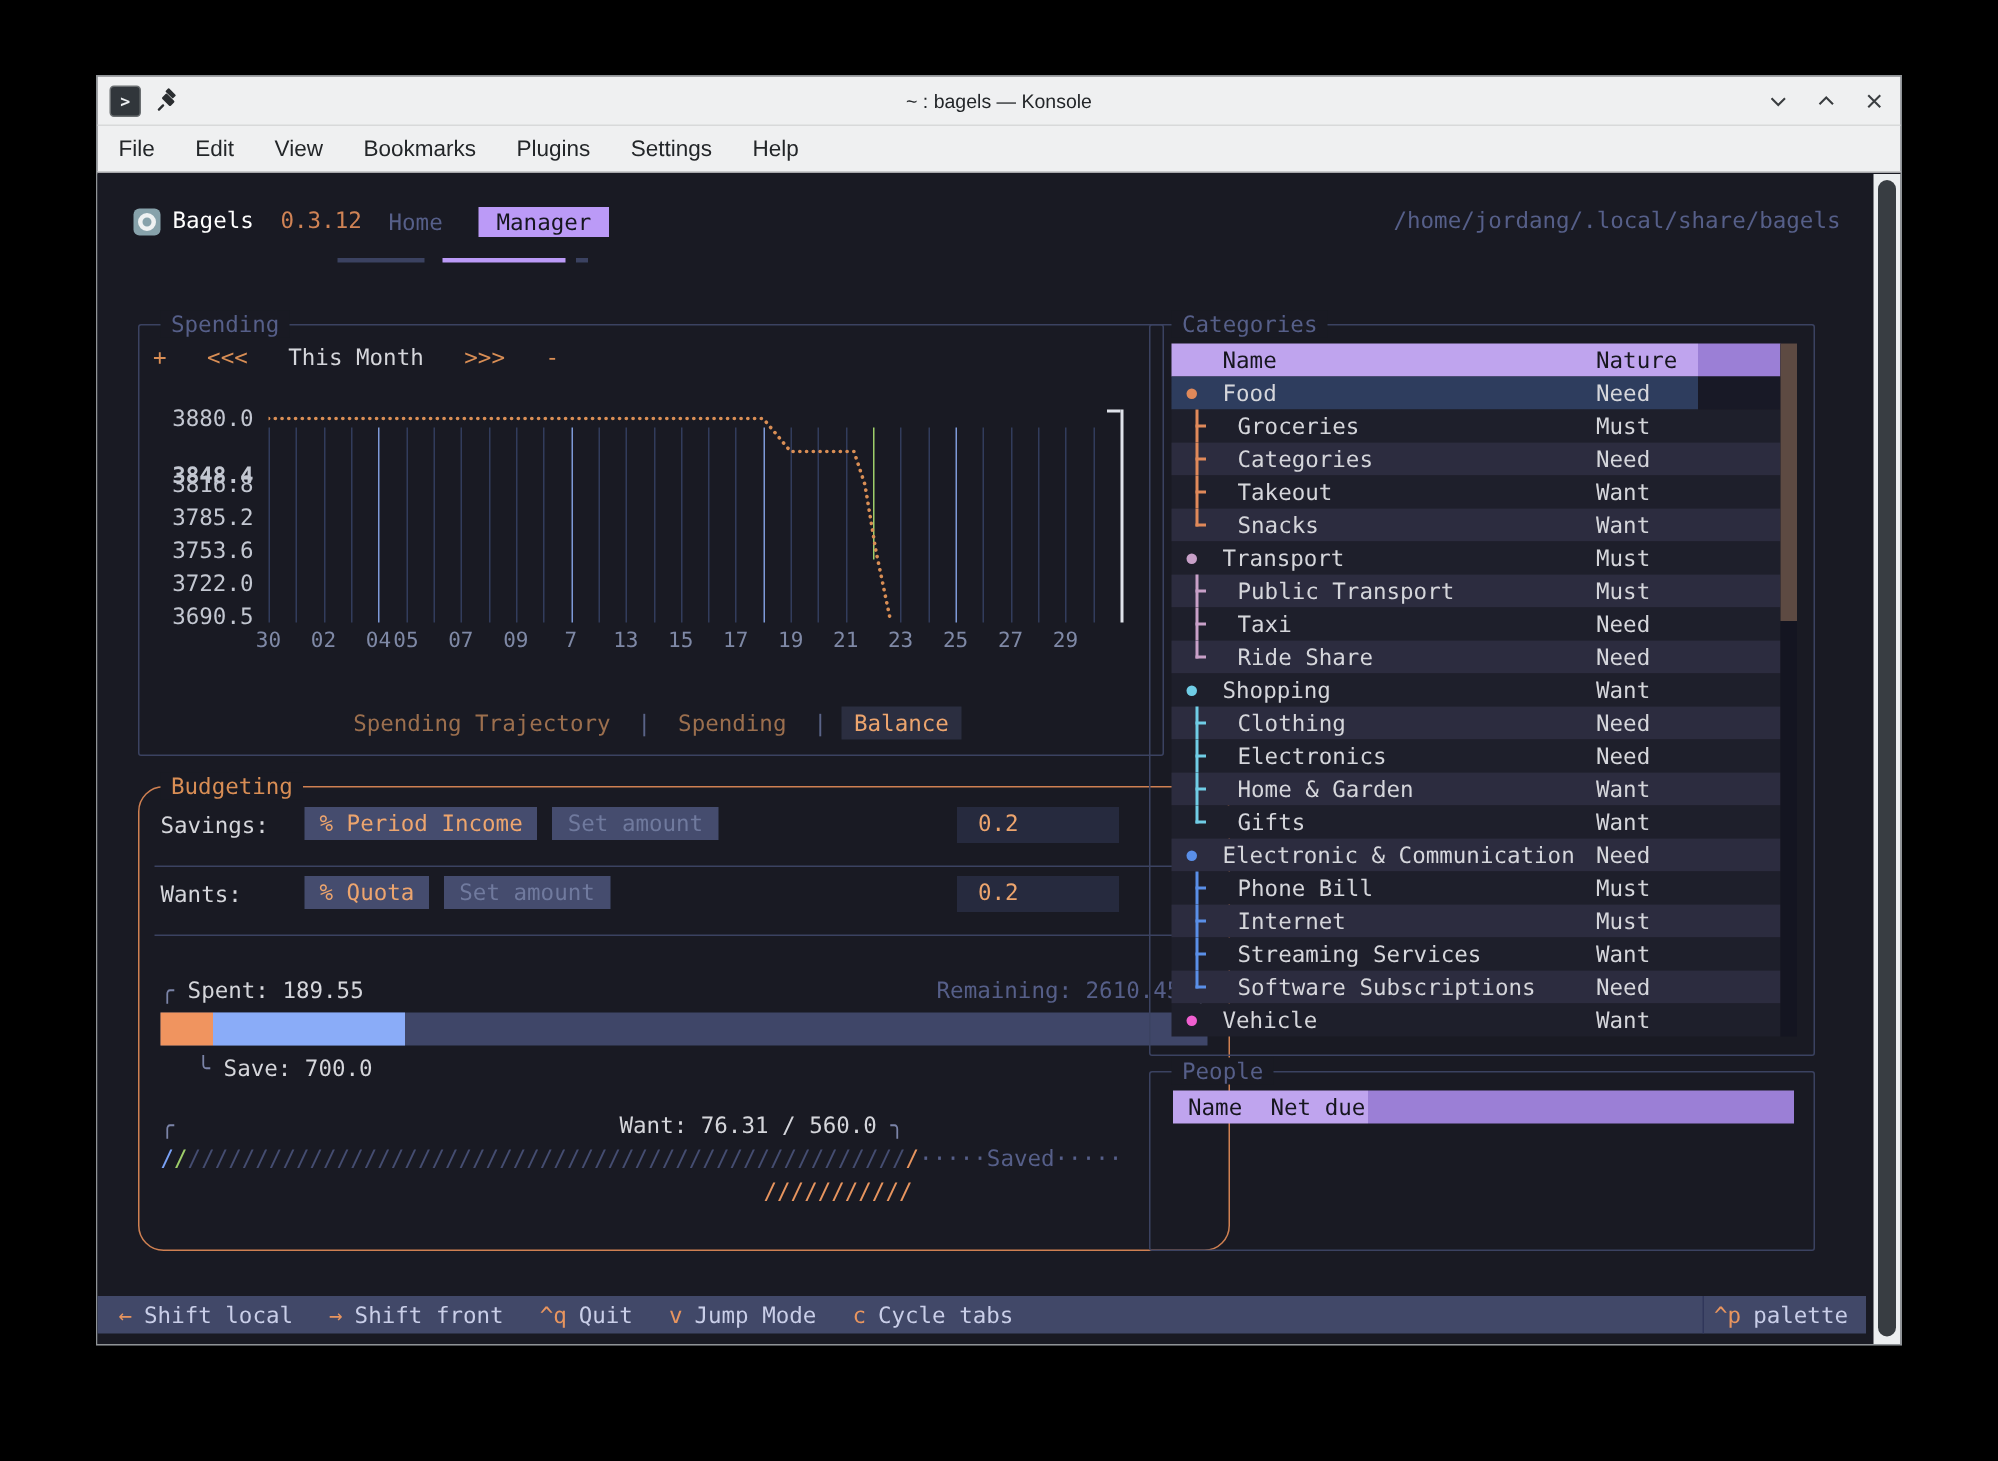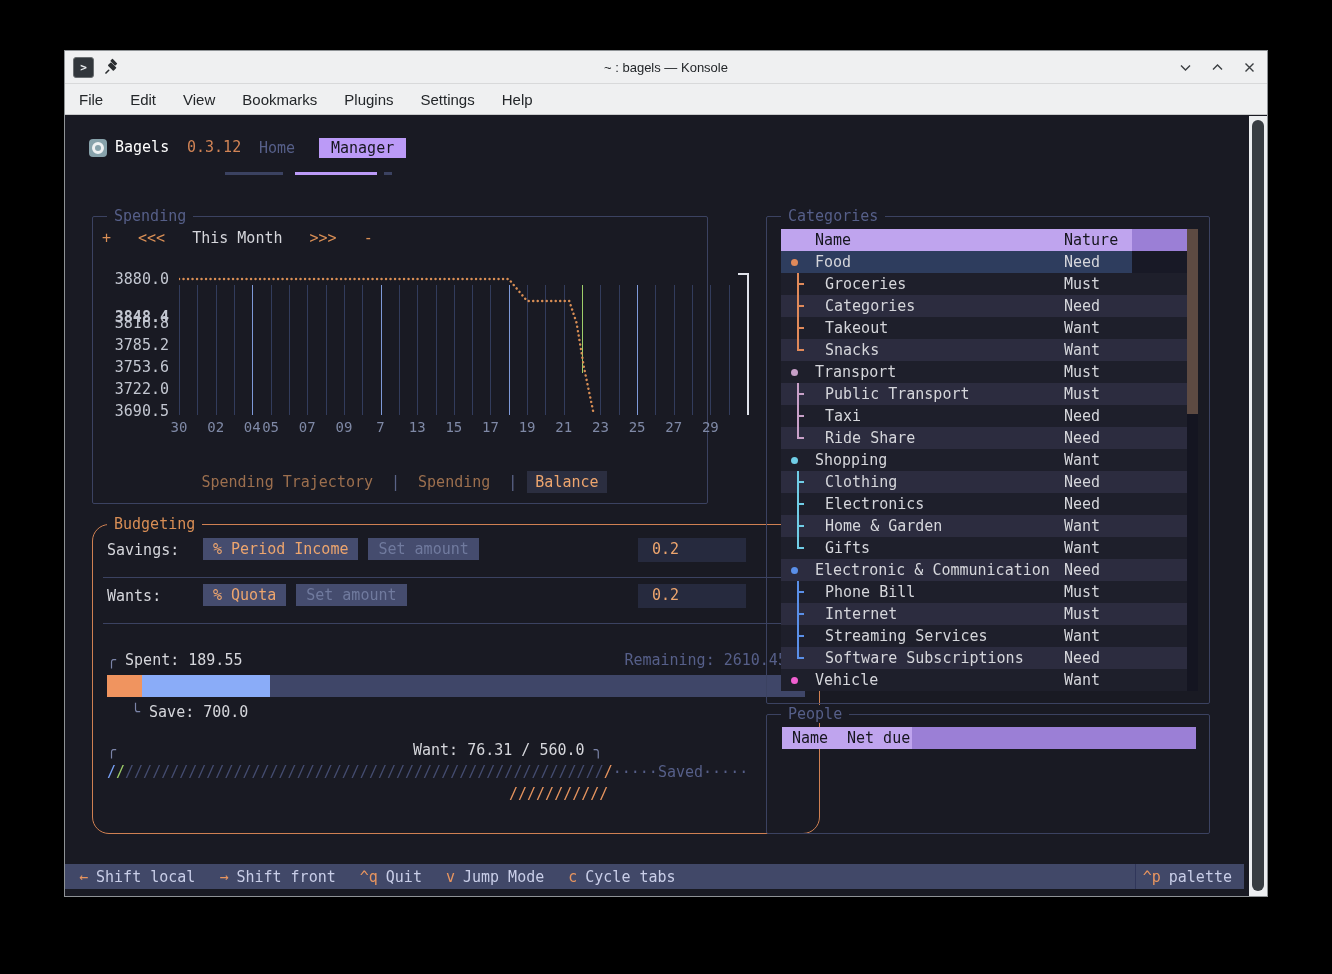--- a/index.html
+++ b/index.html
@@ -159,28 +159,29 @@
     </div>
 
   <div class="terminal">
 
     <div class="app-header">
       <span class="bagel-icon"></span>
       <span class="brand">Bagels</span>
       <span class="version">0.3.12</span>
       <span class="tab-home">Home</span>
       <span class="tab-manager">Manager</span>
+      <span class="app-path">/home/jordang/.local/share/bagels</span>
     </div>
     <div class="tab-underlines">
       <span class="ul-seg" style="left:136px;width:58px;background:#3b4261"></span>
       <span class="ul-seg" style="left:206px;width:82px;background:#bb9af7"></span>
       <span class="ul-seg" style="left:295px;width:8px;background:#3b4261"></span>
     </div>
 
-    <div class="panel" style="left:27px;top:100px;width:616px;height:288px;">
+    <div class="panel" style="left:27px;top:100px;width:684px;height:288px;">
       <span class="panel-title">Spending</span>
       <div class="chart-controls">
         <span class="cc-btn">+</span>
         <span class="cc-btn">&lt;&lt;&lt;</span>
         <span class="cc-period">This Month</span>
         <span class="cc-btn">&gt;&gt;&gt;</span>
         <span class="cc-btn">-</span>
       </div>
       <div class="chart" id="chart">
           <div class="ylab" style="top: 2px;">3880.0</div>

